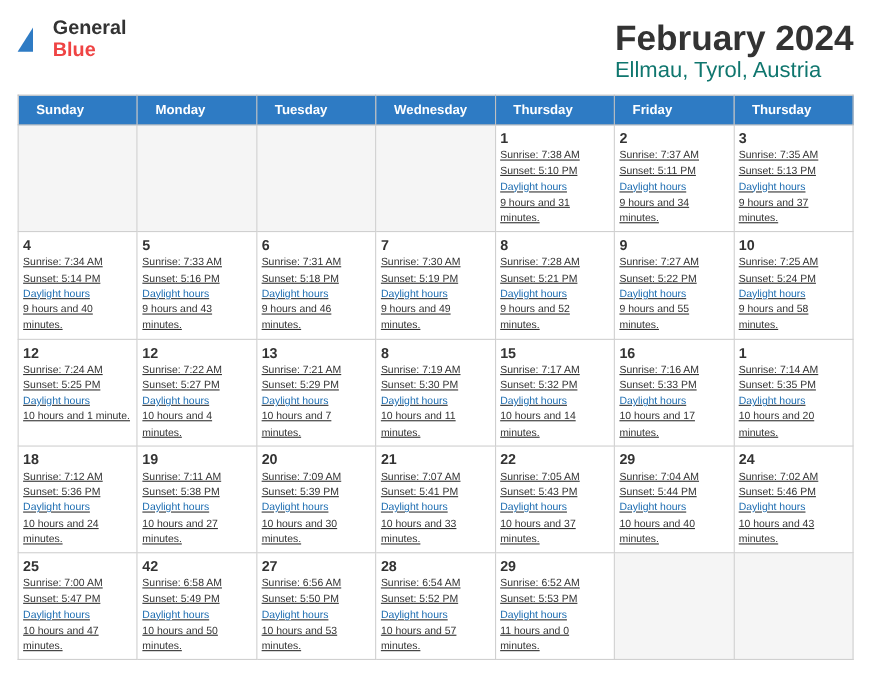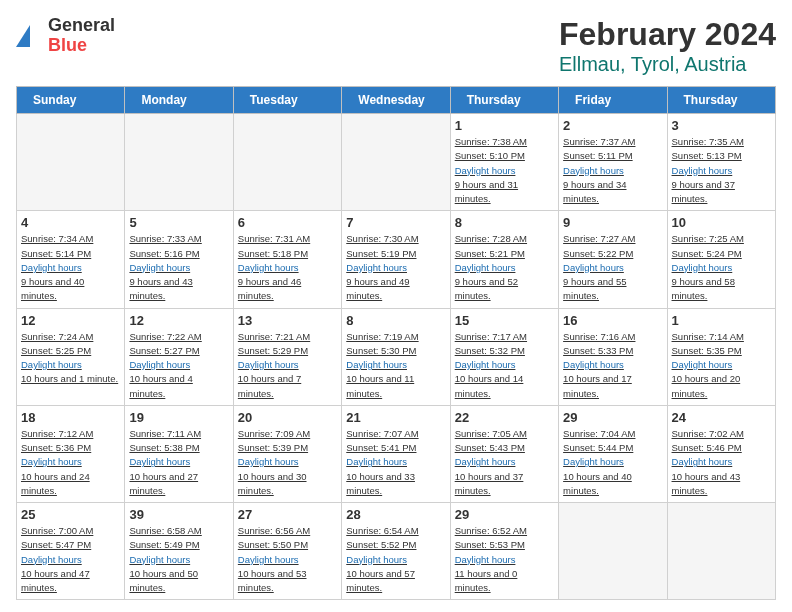--- a/index.html
+++ b/index.html
@@ -242,21 +242,21 @@
           <div class="day-num">24</div>
           <div class="day-info">Sunrise: 7:02 AM<br>Sunset: 5:46 PM<br><span class="daylight-label">Daylight hours</span><br>10 hours and 43 minutes.</div>
         </td>
       </tr>
       <tr>
         <td>
           <div class="day-num">25</div>
           <div class="day-info">Sunrise: 7:00 AM<br>Sunset: 5:47 PM<br><span class="daylight-label">Daylight hours</span><br>10 hours and 47 minutes.</div>
         </td>
         <td>
-          <div class="day-num">39</div>
+          <div class="day-num">42</div>
           <div class="day-info">Sunrise: 6:58 AM<br>Sunset: 5:49 PM<br><span class="daylight-label">Daylight hours</span><br>10 hours and 50 minutes.</div>
         </td>
         <td>
           <div class="day-num">27</div>
           <div class="day-info">Sunrise: 6:56 AM<br>Sunset: 5:50 PM<br><span class="daylight-label">Daylight hours</span><br>10 hours and 53 minutes.</div>
         </td>
         <td>
           <div class="day-num">28</div>
           <div class="day-info">Sunrise: 6:54 AM<br>Sunset: 5:52 PM<br><span class="daylight-label">Daylight hours</span><br>10 hours and 57 minutes.</div>
         </td>

